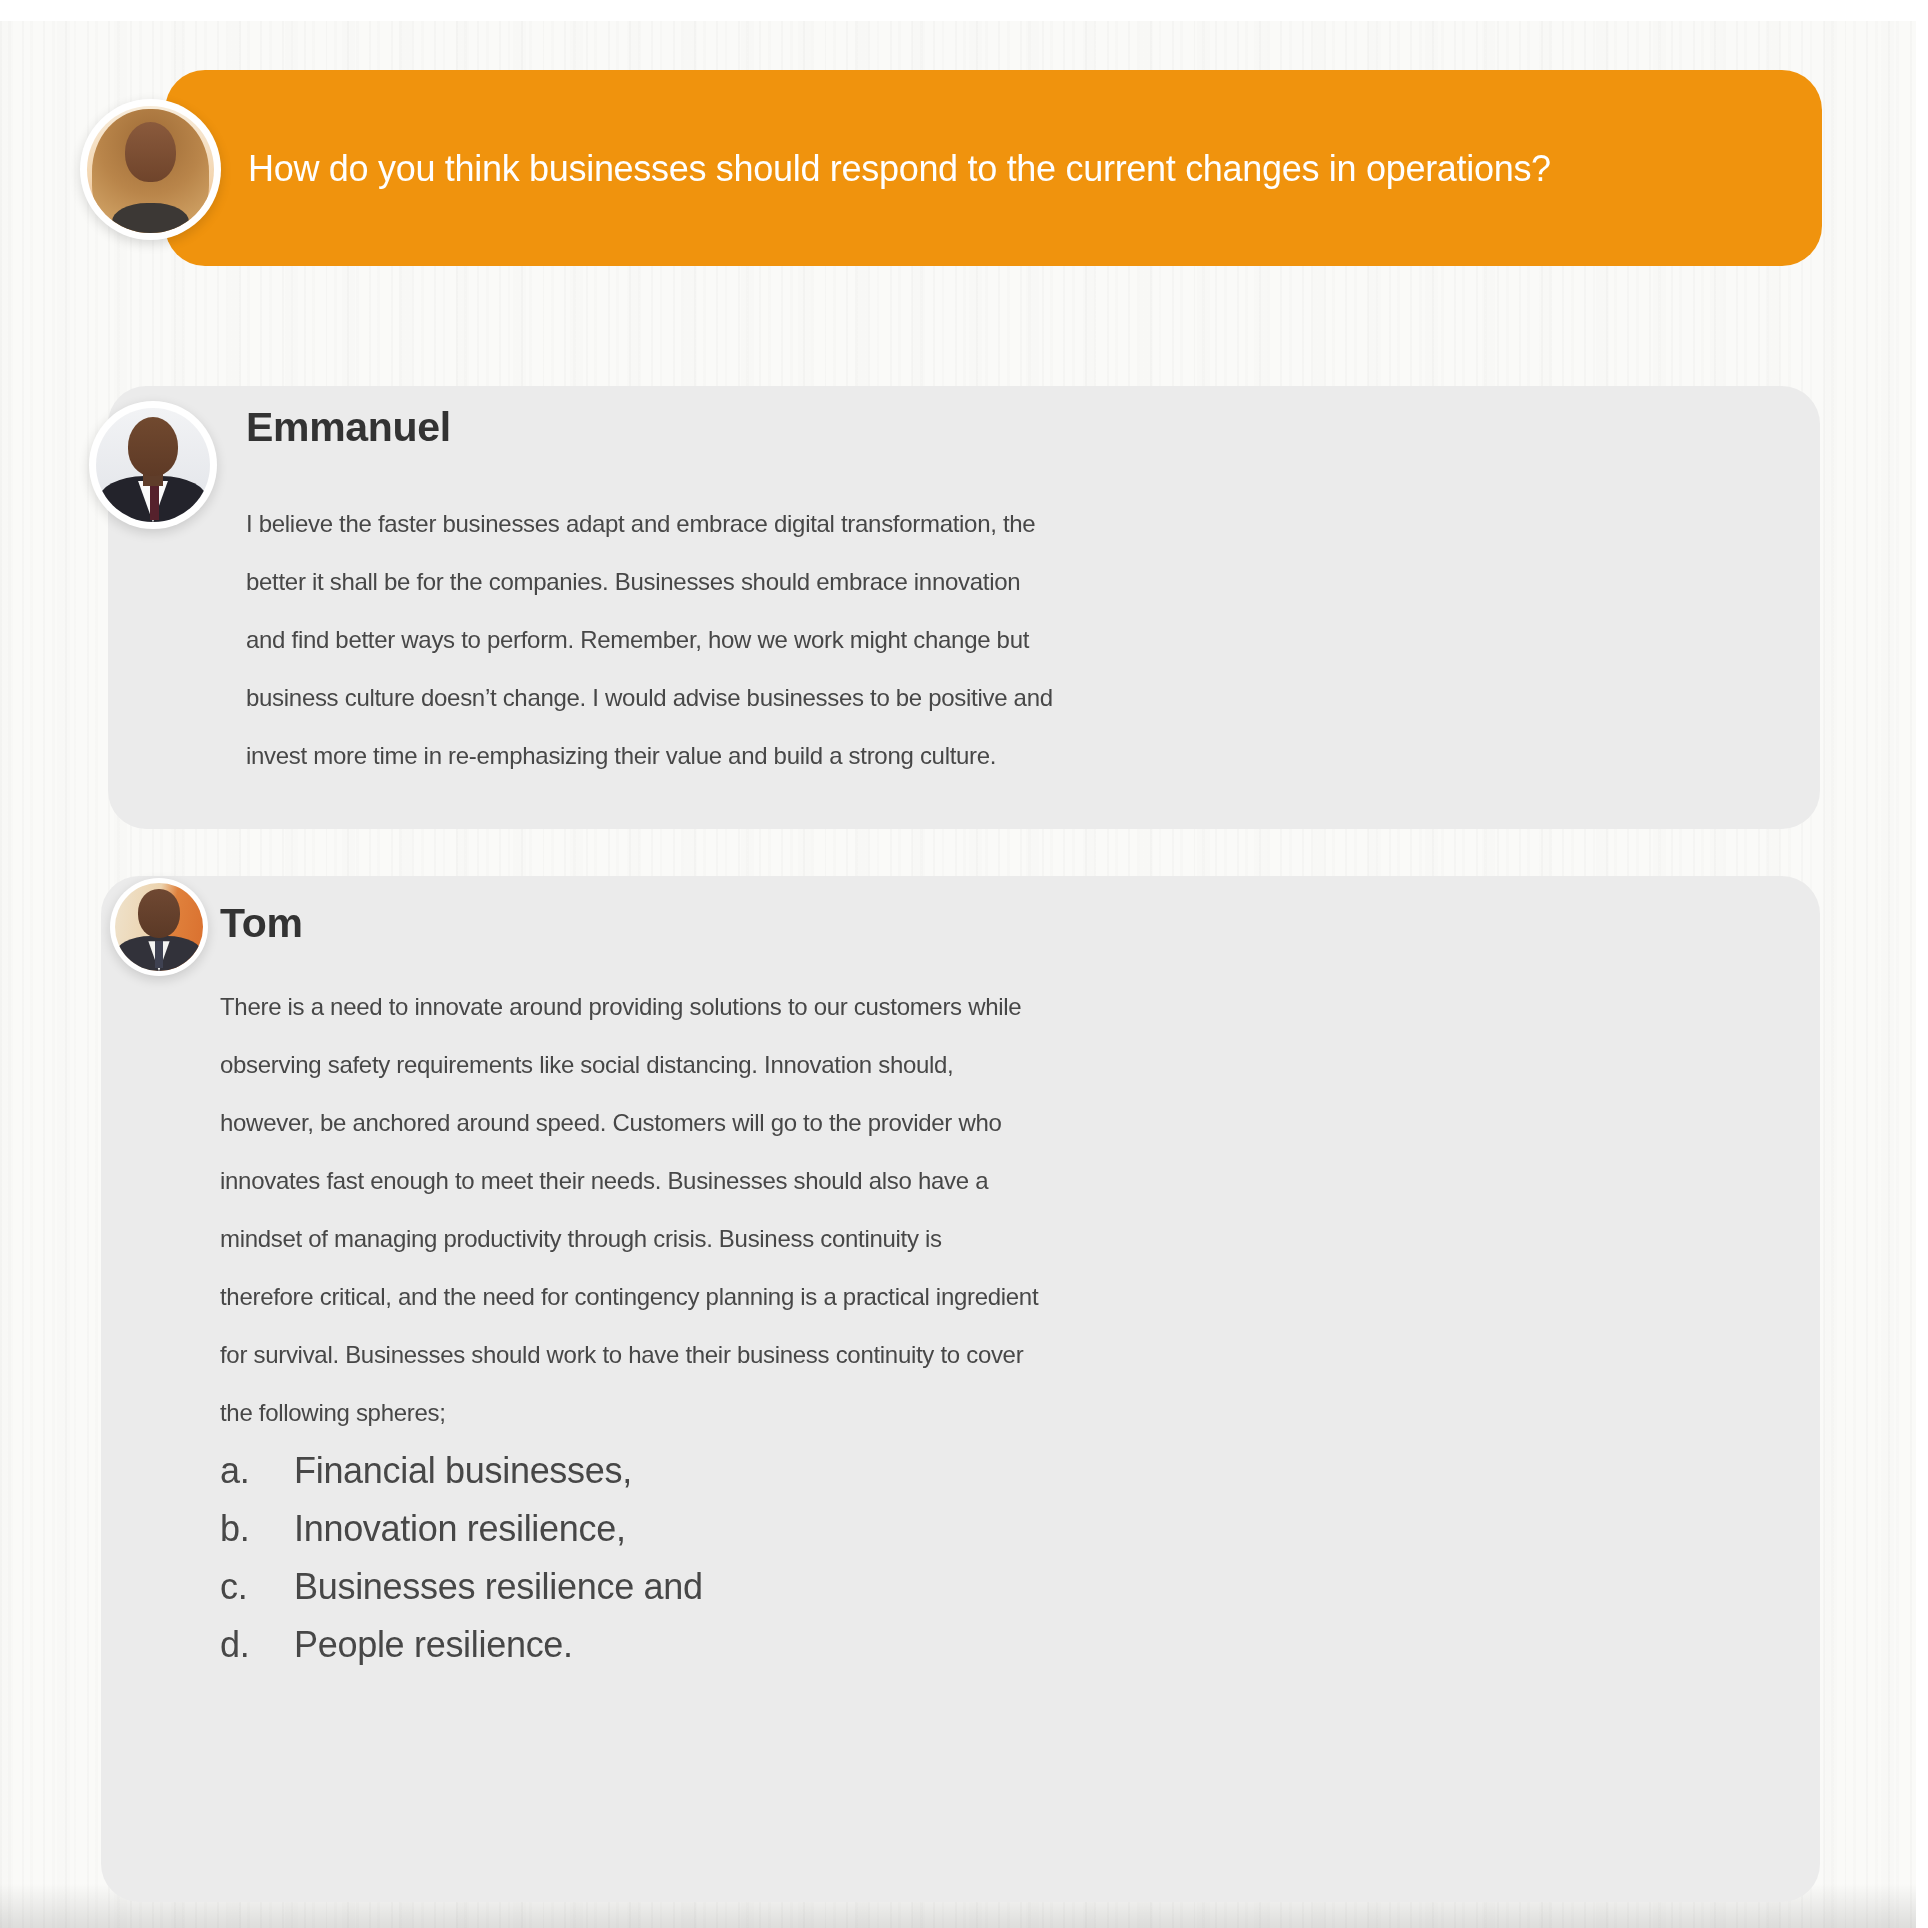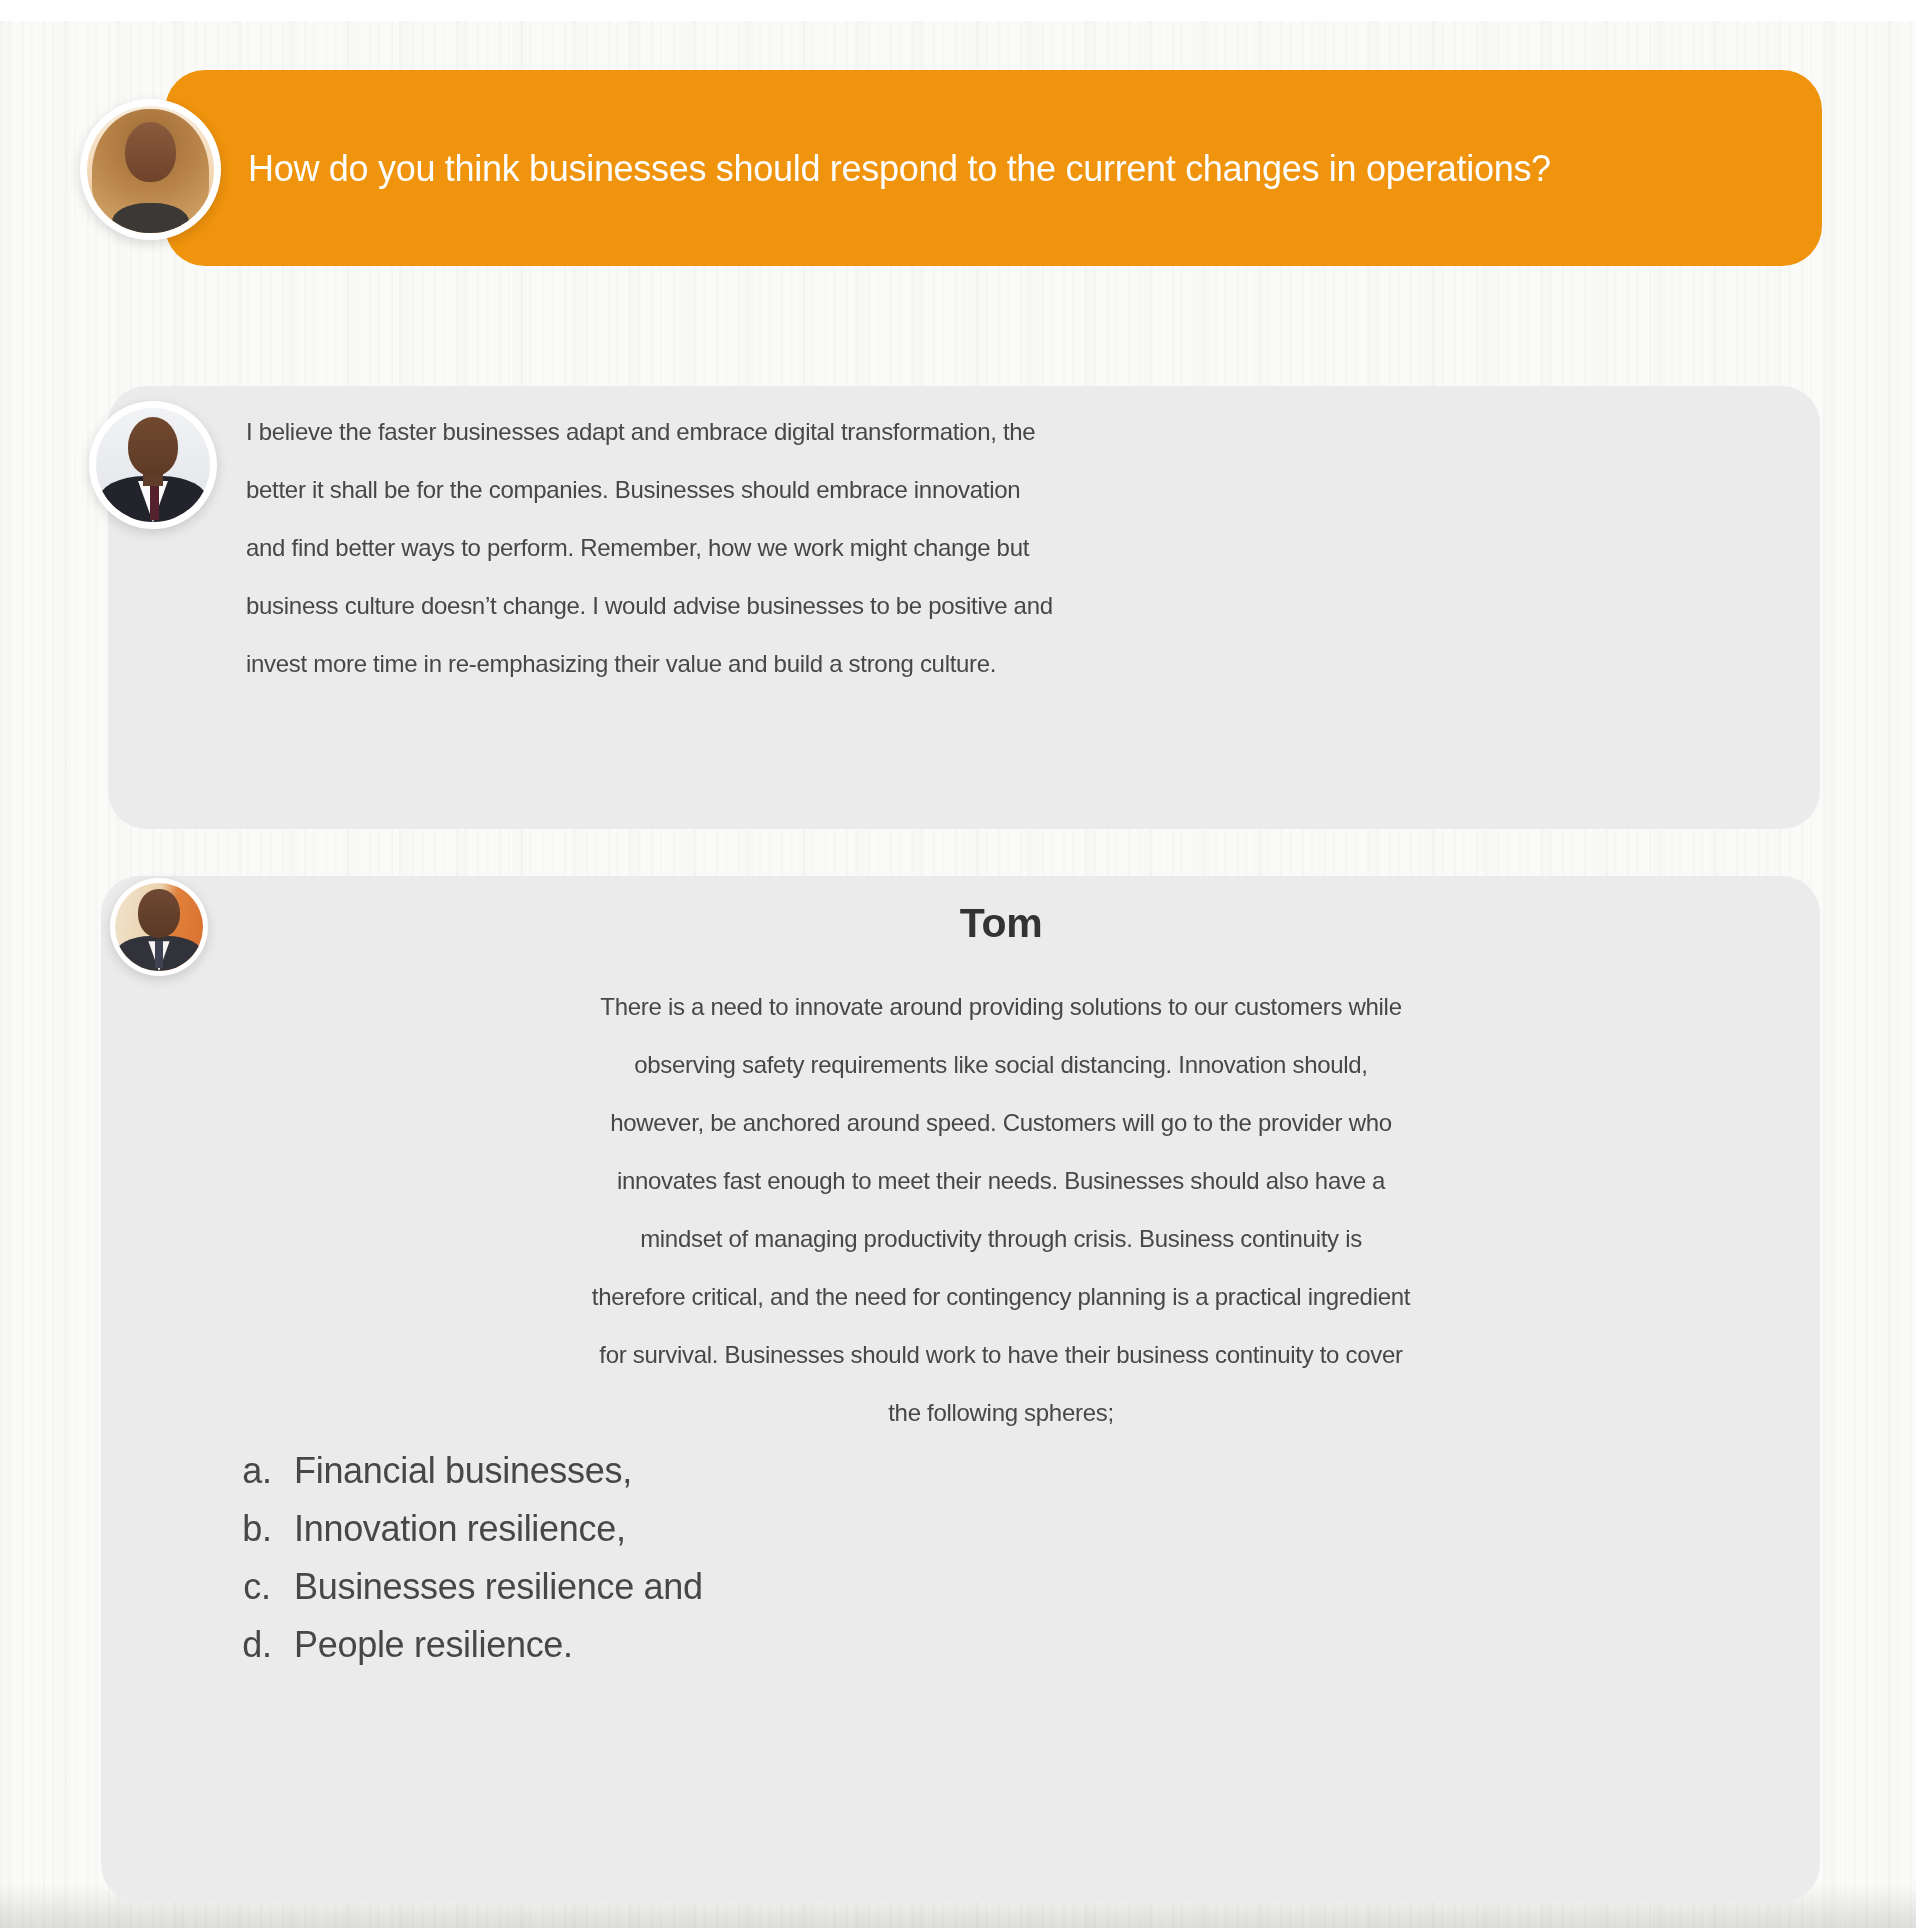--- a/index.html
+++ b/index.html
@@ -48,21 +48,20 @@
   }
   .answer-bubble.emmanuel {
     left: 108px; top: 365px;
     width: 1712px; height: 443px;
     padding: 17px 38px 0 138px;
   }
   .answer-bubble.tom {
     left: 101px; top: 855px;
     width: 1719px; height: 1026px;
     padding: 22.6px 38px 0 119px;
-    text-align: center;
   }
   .speaker-name {
     color: var(--name-text-color, #333333);
     font-size: 41px;
     line-height: 49px;
     font-weight: bold;
   }
   .answer-bubble.emmanuel .speaker-name { margin: 0 0 43px 0; }
   .answer-bubble.tom .speaker-name { margin: 0 0 30px 0; }
 
@@ -133,20 +132,21 @@
   </div>
   <div class="avatar avatar-question">
     <div class="photo photo-woman">
       <div class="w-hair"></div>
       <div class="w-torso"></div>
       <div class="w-face"></div>
     </div>
   </div>
 
   <div class="answer-bubble emmanuel">
+    <div class="speaker-name">Emmanuel</div>
     <div class="msg-text">I believe the faster businesses adapt and embrace digital transformation, the
 better it shall be for the companies. Businesses should embrace innovation
 and find better ways to perform. Remember, how we work might change but
 business culture doesn’t change. I would advise businesses to be positive and
 invest more time in re-emphasizing their value and build a strong culture.</div>
   </div>
   <div class="avatar avatar-emmanuel">
     <div class="photo photo-emmanuel">
       <div class="e-torso"></div>
       <div class="e-shirt"></div>

